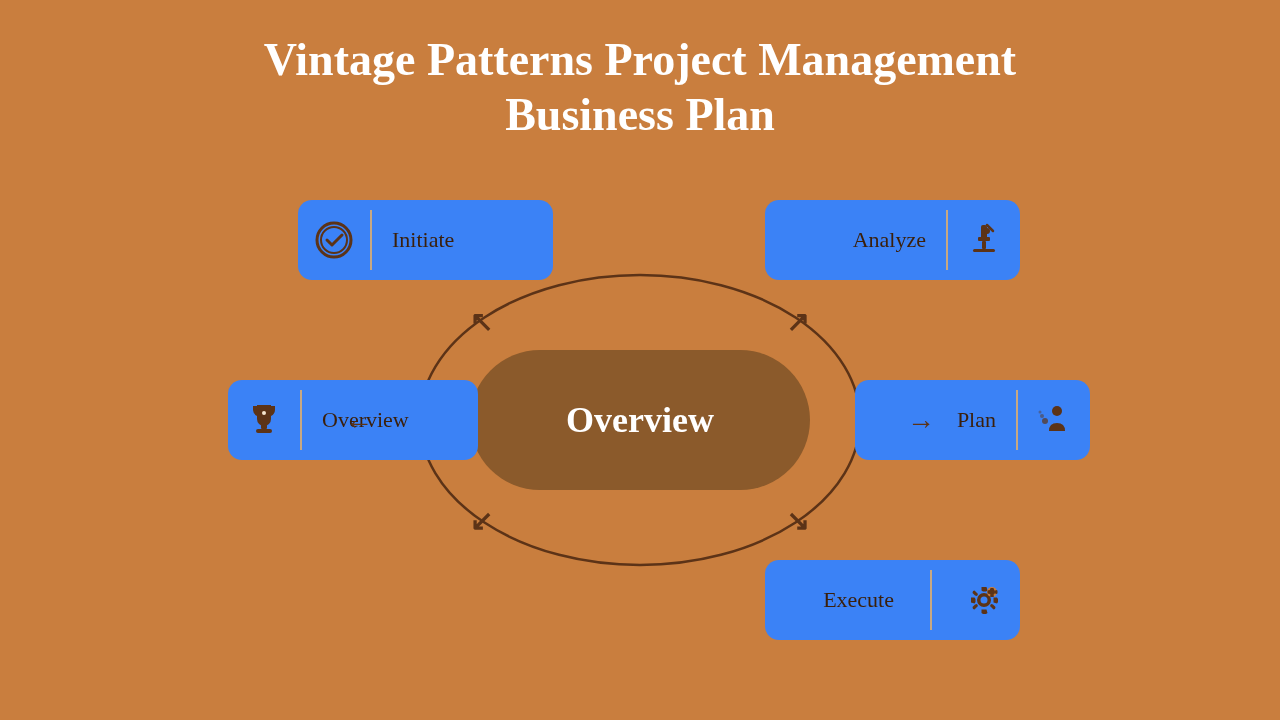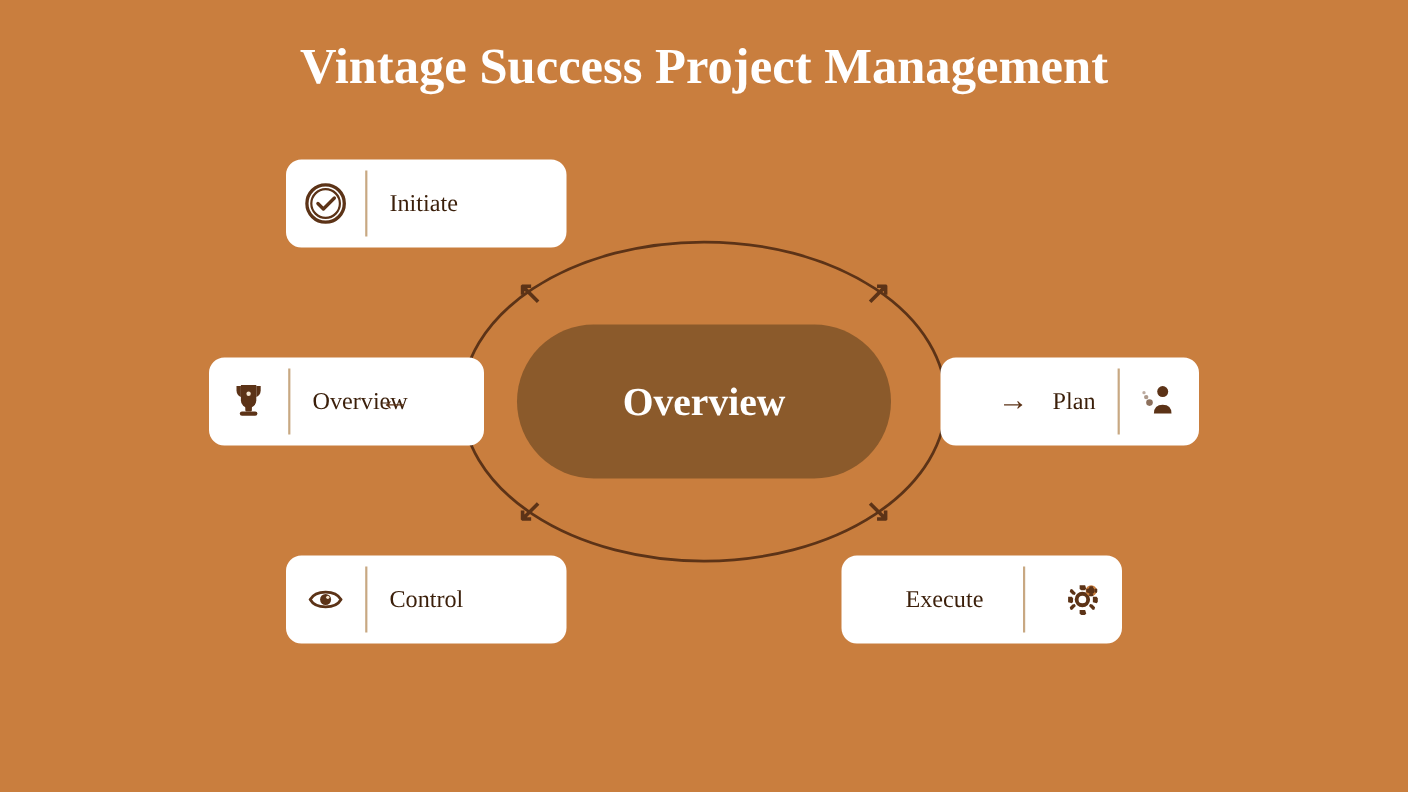--- a/index.html
+++ b/index.html
@@ -50,27 +50,28 @@
 
     .center-oval-text {
       color: #fff;
       font-size: 36px;
       font-weight: bold;
     }
 
     
     .card {
       position: absolute;
-      background-color: #ffffff;
+      background-color: #3b82f6;
       border-radius: 14px;
       display: flex;
       align-items: center;
       height: 80px;
       z-index: 3;
       overflow: hidden;
+      margin-left: 38px;
     }
 
     .card-icon-box {
       width: 72px;
       height: 80px;
       display: flex;
       align-items: center;
       justify-content: center;
       font-size: 32px;
       color: #5C3317;
@@ -168,21 +169,22 @@
       transform: translate(-50%, -50%);
       width: 500px;
       height: 340px;
       z-index: 1;
     }
   </style>
 </head>
 <body>
 
 <h1 class="title">
-  <span>Vintage Success Project Management</span><br>
+  <span>Vintage Patterns Project Management</span><br>
+  <span>Business Plan</span>
 </h1>
 
 <div class="diagram-area">
 
   <div class="orbit-container">
     <svg viewBox="0 0 500 340" width="500" height="340" xmlns="http://www.w3.org/2000/svg">
       <ellipse cx="250" cy="170" rx="220" ry="145" fill="none" stroke="#5C3317" stroke-width="2.5" stroke-dasharray="none"></ellipse>
     </svg>
   </div>
 
@@ -195,20 +197,35 @@
       <svg width="38" height="38" viewBox="0 0 38 38" fill="none" xmlns="http://www.w3.org/2000/svg">
         <circle cx="19" cy="19" r="17" stroke="#5C3317" stroke-width="3" fill="none"></circle>
         <circle cx="19" cy="19" r="13" stroke="#5C3317" stroke-width="2" fill="none"></circle>
         <polyline points="12,19 17,24 27,14" stroke="#5C3317" stroke-width="3" fill="none" stroke-linecap="round" stroke-linejoin="round"></polyline>
       </svg>
     </div>
     <div class="card-divider"></div>
     <span class="card-label">Initiate</span>
   </div>
 
+  <div class="card card-analyze">
+    <div class="card-icon-box">
+      <svg width="38" height="38" viewBox="0 0 38 38" fill="#5C3317" xmlns="http://www.w3.org/2000/svg">
+
+        <rect x="16" y="4" width="6" height="14" rx="2" fill="#5C3317"></rect>
+        <rect x="13" y="16" width="12" height="4" rx="1" fill="#5C3317"></rect>
+        <rect x="17" y="20" width="4" height="8" rx="1" fill="#5C3317"></rect>
+        <rect x="8" y="28" width="22" height="3" rx="1.5" fill="#5C3317"></rect>
+        <circle cx="22" cy="10" r="3" fill="#5C3317"></circle>
+        <line x1="22" y1="4" x2="28" y2="10" stroke="#5C3317" stroke-width="2.5" stroke-linecap="round"></line>
+      </svg>
+    </div>
+    <div class="card-divider"></div>
+    <span class="card-label">Analyze</span>
+  </div>
 
   <div class="card card-plan">
     <div class="card-icon-box">
       <svg width="38" height="38" viewBox="0 0 38 38" fill="none" xmlns="http://www.w3.org/2000/svg">
 
         <circle cx="22" cy="10" r="5" fill="#5C3317"></circle>
         <path d="M14 30 Q14 22 22 22 Q30 22 30 30" fill="#5C3317"></path>
         <circle cx="10" cy="20" r="3" fill="#5C3317" opacity="0.7"></circle>
         <circle cx="7" cy="15" r="2" fill="#5C3317" opacity="0.5"></circle>
         <circle cx="5" cy="11" r="1.5" fill="#5C3317" opacity="0.4"></circle>
@@ -239,31 +256,20 @@
         <path d="M25.5 7h3l0.5 2-1 0.5h-2l-1-0.5z" fill="#5C3317"></path>
         <path d="M25.5 13.5h3l0.5 2-1 0.5h-2l-1-0.5z" fill="#5C3317"></path>
         <path d="M22.5 9.5v3l2 0.5 0.5-1v-2l-0.5-1z" fill="#5C3317"></path>
         <path d="M30 9.5v3l2 0.5 0.5-1v-2l-0.5-1z" fill="#5C3317"></path>
       </svg>
     </div>
     <div class="card-divider"></div>
     <span class="card-label">Execute</span>
   </div>
 
-  <div class="card card-control">
-    <div class="card-icon-box">
-      <svg width="38" height="38" viewBox="0 0 38 38" fill="none" xmlns="http://www.w3.org/2000/svg">
-        <path d="M5 19 C10 10 28 10 33 19 C28 28 10 28 5 19Z" stroke="#5C3317" stroke-width="2.5" fill="none"></path>
-        <circle cx="19" cy="19" r="5" fill="#5C3317"></circle>
-        <circle cx="21" cy="17" r="1.5" fill="#F5E6D0"></circle>
-      </svg>
-    </div>
-    <div class="card-divider"></div>
-    <span class="card-label">Control</span>
-  </div>
 
   <div class="card card-success">
     <div class="card-icon-box">
       <svg width="38" height="38" viewBox="0 0 38 38" fill="#5C3317" xmlns="http://www.w3.org/2000/svg">
         <path d="M12 4h14v14a7 7 0 0 1-14 0V4z"></path>
         <path d="M8 5h4v10a7 7 0 0 1-4-6V5z"></path>
         <path d="M26 5h4v4a7 7 0 0 1-4 6V5z"></path>
         <rect x="16" y="22" width="6" height="6" rx="1"></rect>
         <rect x="11" y="28" width="16" height="4" rx="2"></rect>
         <circle cx="19" cy="12" r="2" fill="#F5E6D0"></circle>

